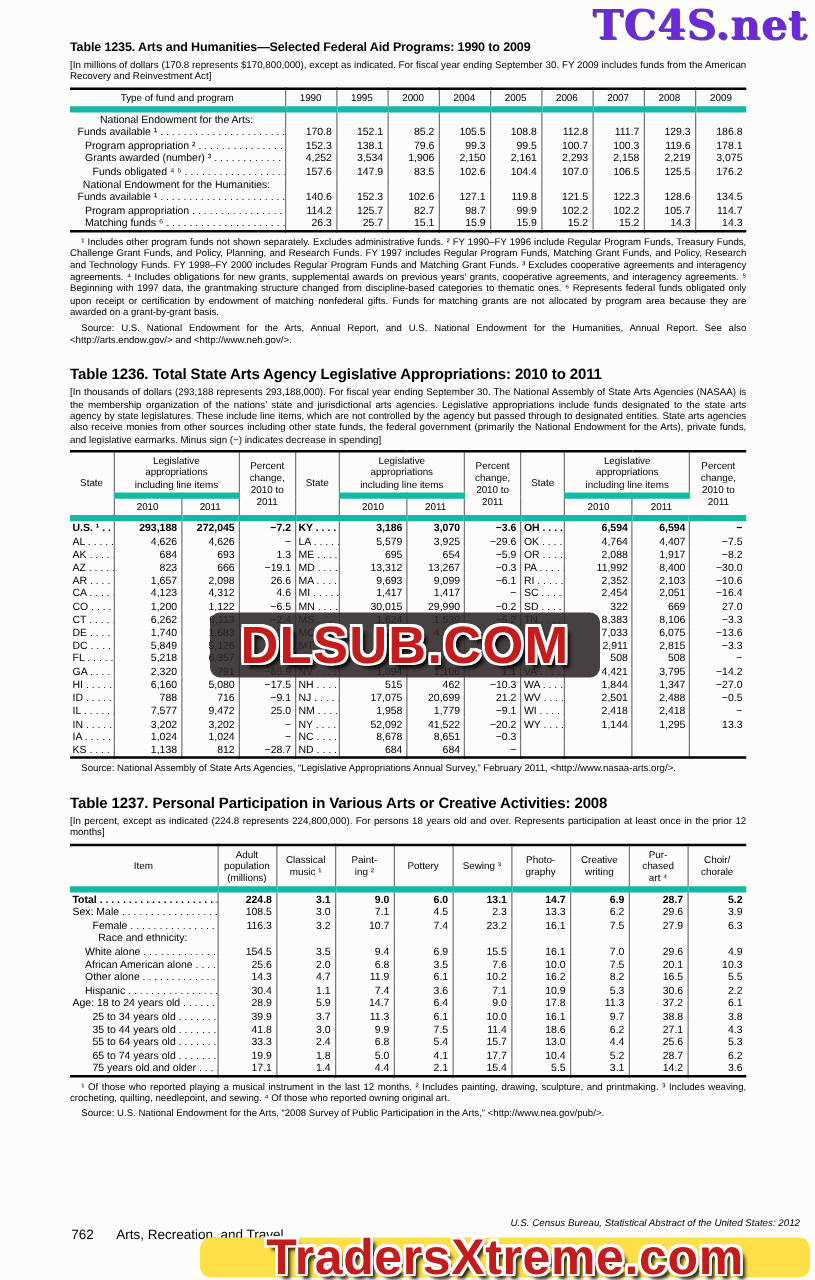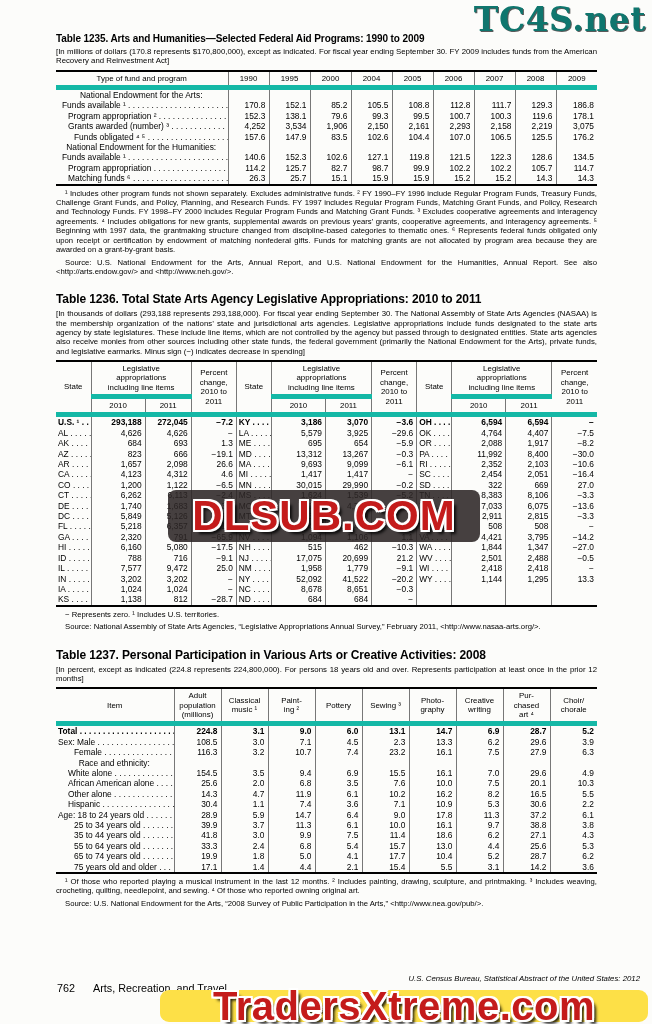--- a/index.html
+++ b/index.html
@@ -29,21 +29,21 @@
   tr.ind3 td:first-child{padding-left:18px;}
   tr.b td{font-weight:bold;}
   .fn{font-size:7.7px;line-height:9.4px;text-align:justify;margin:3px 0 0 0;text-indent:9px;}
   .c-st{width:35px}.c-a{width:54px}.c-b{width:46px}.c-p{width:45px}
   
   .footer-left{position:absolute;left:57px;top:982px;font-size:10.8px;z-index:2;}
   .footer-left .pg{margin-right:18px;}
   .footer-right{position:absolute;right:12px;top:974px;font-size:7.8px;font-style:italic;z-index:2;}
   
   .wm-top{position:absolute;top:0;right:6px;z-index:6;font-family:"DejaVu Serif", serif;font-size:33px;
-          font-weight:bold;color:#0f766e;letter-spacing:0.5px;text-shadow:1px 1px 0 #5a5a5a;}
+          font-weight:bold;color:#6d28d9;letter-spacing:0.5px;text-shadow:1px 1px 0 #5a5a5a;}
   .wm-mid{position:absolute;top:490px;left:168px;width:312px;height:52px;background:rgba(44,37,37,0.88);
           border-radius:8px;display:flex;align-items:center;justify-content:center;z-index:6;}
   .wm-bottom{position:absolute;left:160px;bottom:2px;width:488px;height:32px;background:#fde047;
           border-radius:9px;display:flex;align-items:center;justify-content:center;z-index:6;}
   .wm-red{font-weight:bold;color:#c41b1b;letter-spacing:1px;line-height:1;
           text-shadow:-2px -2px 0 #fff,2px -2px 0 #fff,-2px 2px 0 #fff,2px 2px 0 #fff,
                       -2px 0 0 #fff,2px 0 0 #fff,0 -2px 0 #fff,0 2px 0 #fff,4px 4px 3px rgba(0,0,0,0.85);}
   .wm-mid .wm-red{font-size:42px;}
   .wm-bottom .wm-red{font-size:40px;letter-spacing:0.5px;}
 </style>
@@ -495,21 +495,20 @@
               <td>684</td>
               <td>684</td>
               <td>−</td>
               <td class="empty"></td>
               <td class="empty"></td>
               <td class="empty"></td>
               <td class="empty"></td>
             </tr>
           </tbody>
       </table>
-      <p class="fn">− Represents zero. ¹ Includes U.S. territories.</p>
       <p class="fn">Source: National Assembly of State Arts Agencies, “Legislative Appropriations Annual Survey,” February 2011, &lt;http://www.nasaa-arts.org/&gt;.</p>
     </section>
 
     <section class="sec">
       <h2 class="tbl-title big">Table 1237. Personal Participation in Various Arts or Creative Activities: 2008</h2>
       <p class="tbl-note">[In percent, except as indicated (224.8 represents 224,800,000). For persons 18 years old and over. Represents participation at least once in the prior 12 months]</p>
       <table class="lt">
         <colgroup>
           <col style="width:118px">
           <col span="9" style="width:47px">

